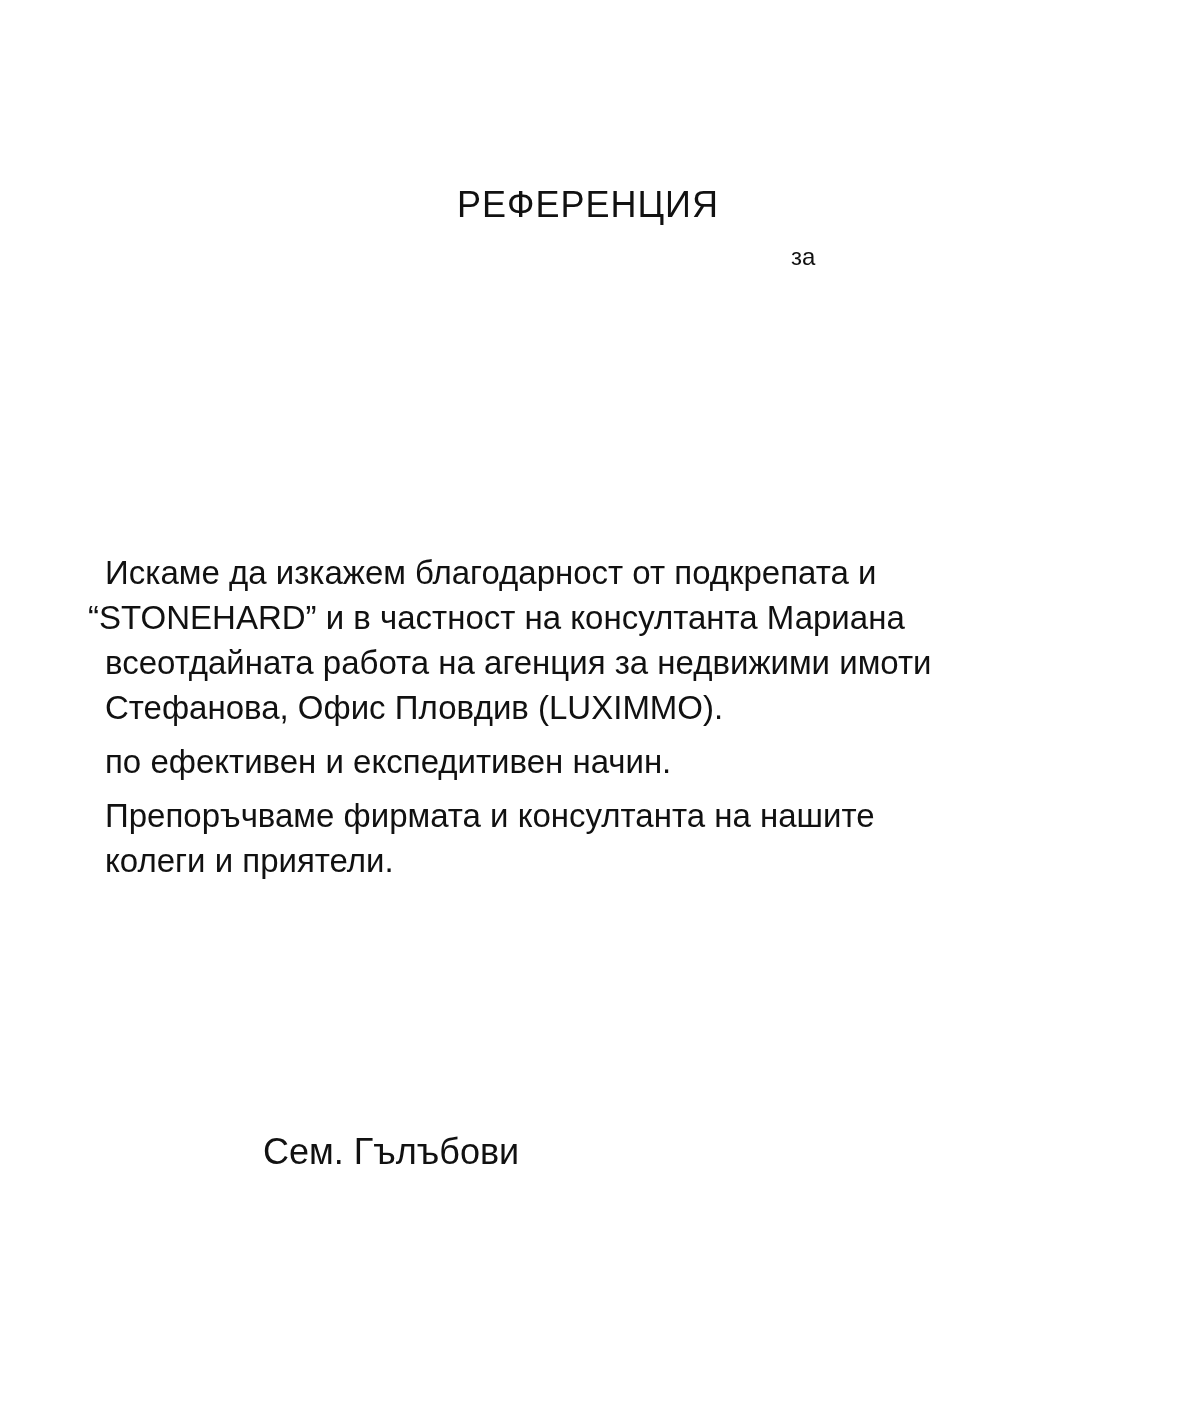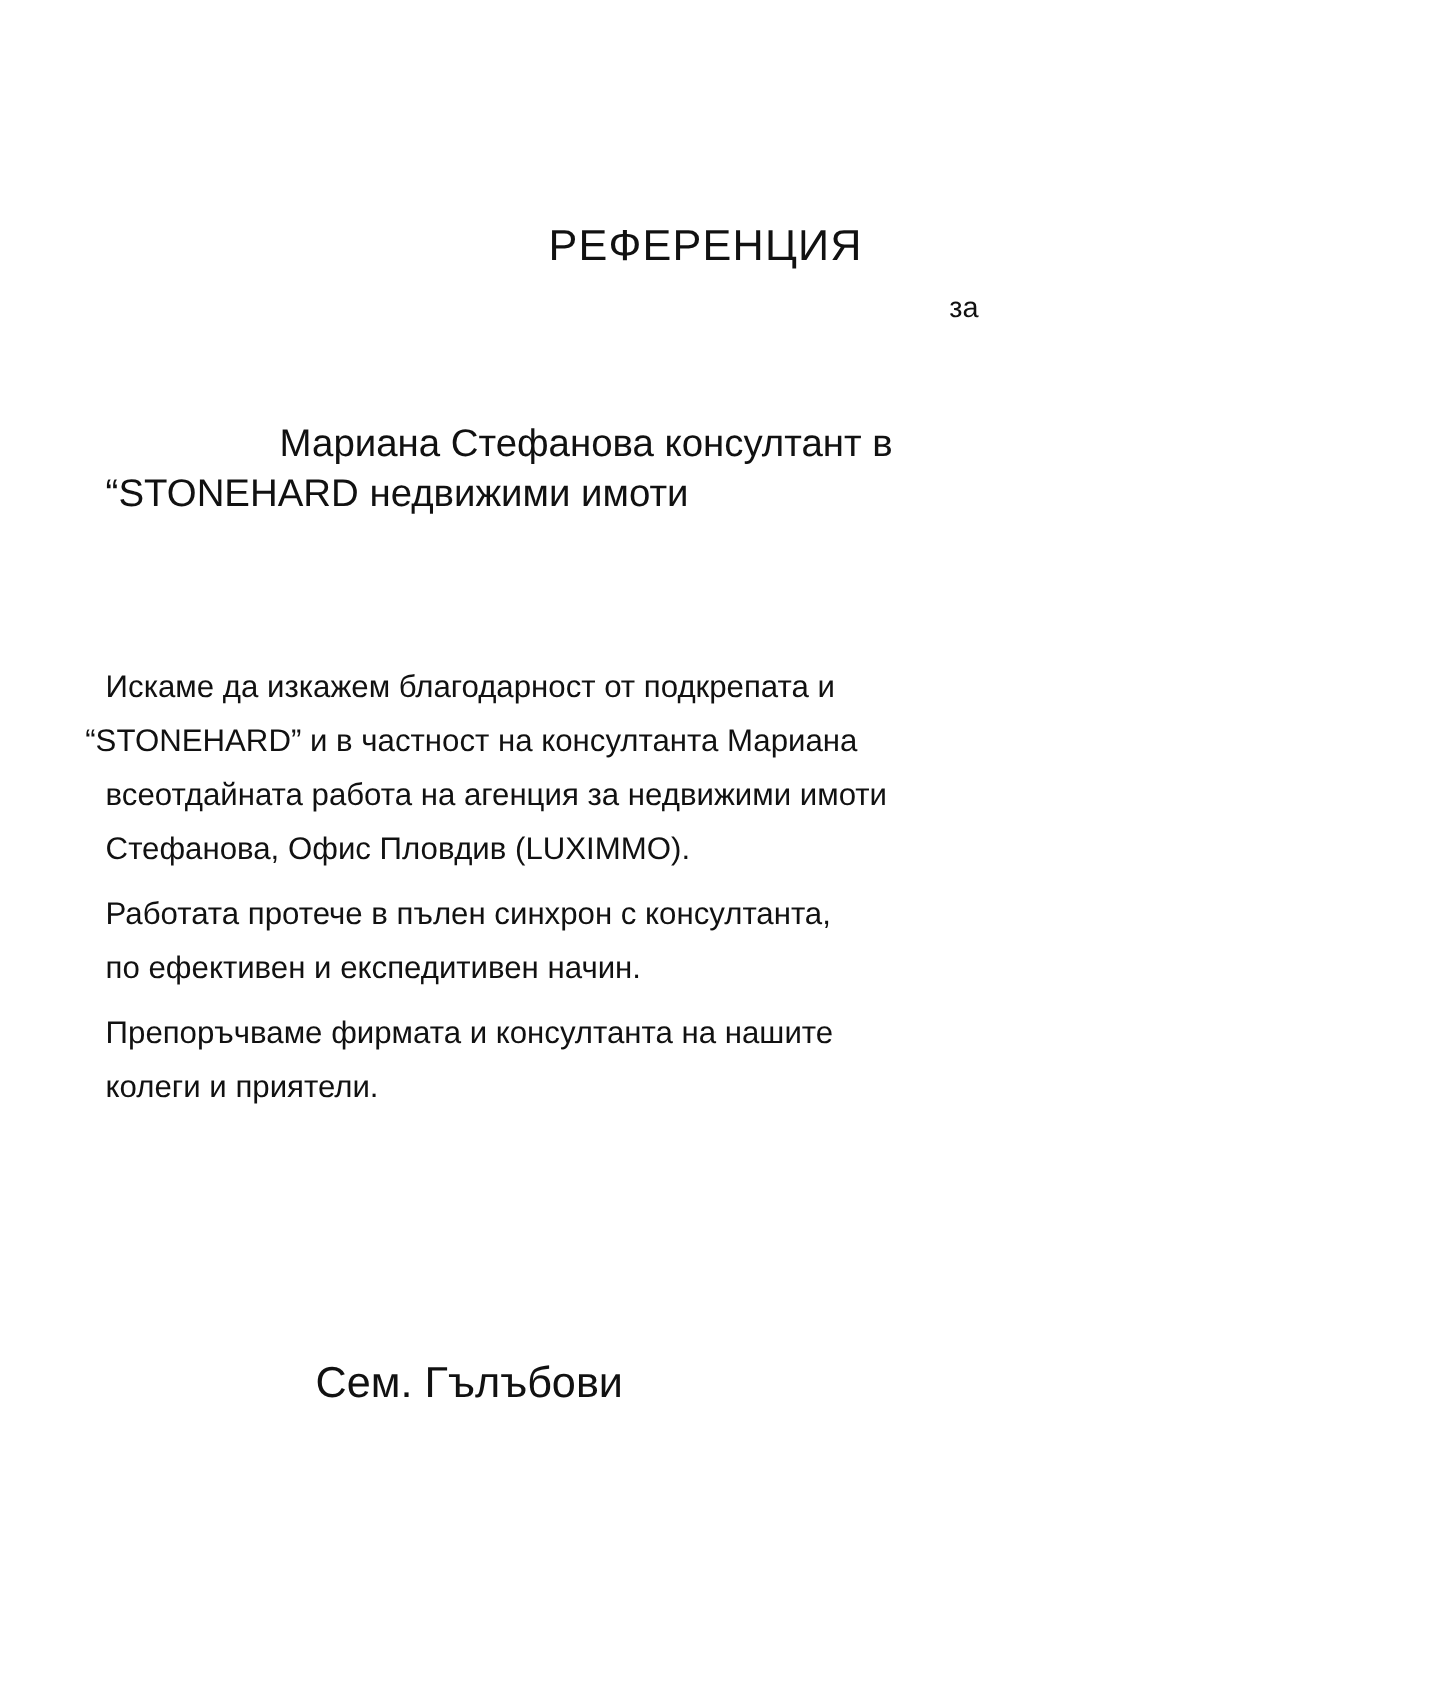--- a/index.html
+++ b/index.html
@@ -42,23 +42,23 @@
     font-size: 32px;
     line-height: 42px;
     white-space: nowrap;
   }
   .heading .indent {
     margin-left: 145px;
   }
   .body-text {
     position: absolute;
     top: 550px;
-    left: 88px;
+    left: 105px;
     width: 1010px;
-    font-size: 26px;
+    font-size: 33px;
     line-height: 45px;
   }
   .body-text p {
     margin: 0 0 9px 0;
   }
   .line {
     white-space: nowrap;
   }
   .hang {
     margin-left: -17px;
@@ -73,34 +73,29 @@
 </style>
 </head>
 <body>
 
 <div class="page">
 
   <h1 class="title">РЕФЕРЕНЦИЯ</h1>
 
   <div class="subtitle">за</div>
 
-  <div class="heading">
-    <div class="line indent">Мариана Стефанова консултант в</div>
-    <div class="line">“STONEHARD недвижими имоти</div>
-  </div>
 
   <div class="body-text">
     <p>
       <span class="line" style="display:block">Искаме да изкажем благодарност от подкрепата и</span>
       <span class="line hang" style="display:block">“STONEHARD” и в частност на консултанта Мариана</span>
       <span class="line" style="display:block">всеотдайната работа на агенция за недвижими имоти</span>
       <span class="line" style="display:block">Стефанова, Офис Пловдив (LUXIMMO).</span>
     </p>
     <p>
-      <span class="line" style="display:block">Работата протече в пълен синхрон с консултанта,</span>
       <span class="line" style="display:block">по ефективен и експедитивен начин.</span>
     </p>
     <p>
       <span class="line" style="display:block">Препоръчваме фирмата и консултанта на нашите</span>
       <span class="line" style="display:block">колеги и приятели.</span>
     </p>
   </div>
 
   <div class="signature">Сем. Гълъбови</div>
 

